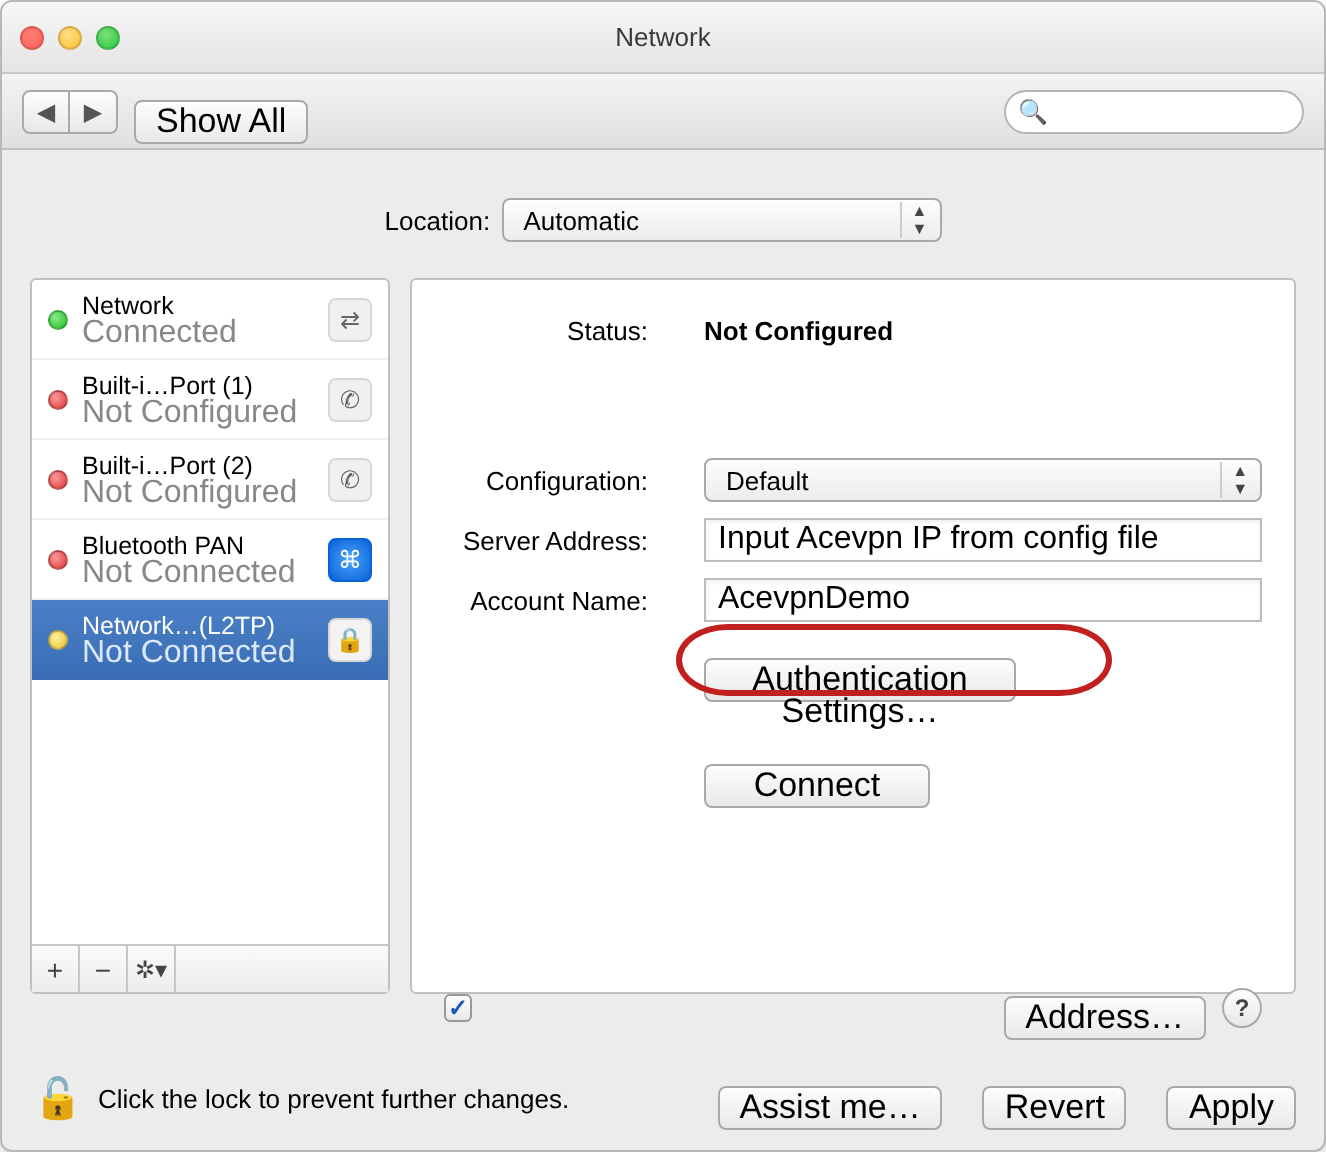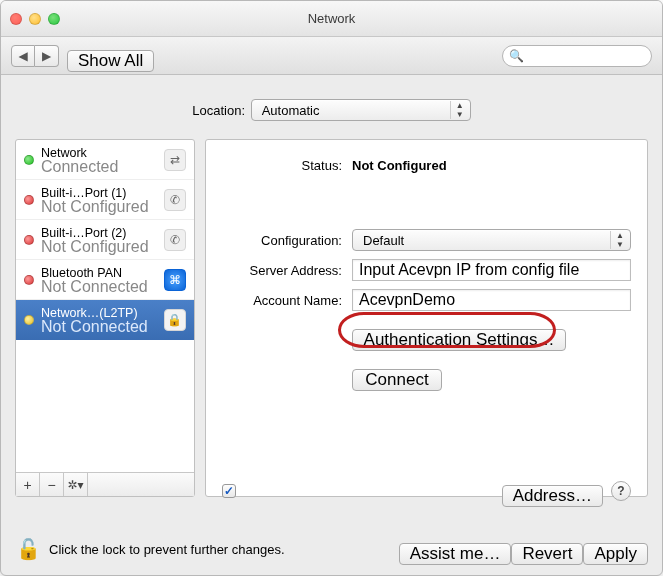--- a/index.html
+++ b/index.html
@@ -141,42 +141,42 @@
   .main {
     flex: 1;
     background: #fff;
     border: 1px solid #c0c0c0;
     border-radius: 3px;
     padding: 18px 16px 10px 16px;
     height: 358px;
     position: relative;
   }
   .frow { display: flex; align-items: center; margin-bottom: 8px; }
-  .flabel { width: 130px; text-align: right; padding-right: 10px; color: #000; font-size: 13px;}
+  .flabel { width: 130px; text-align: right; padding-right: 28px; color: #000; font-size: 13px;}
   .fval { flex: 1; }
   .statusval { font-weight: bold; }
   .txtin {
     width: 100%; height: 22px;
     border: 1px solid #bdbdbd; background: #fff;
     padding: 0 6px; font-size: 16px;
     box-shadow: inset 0 1px 2px rgba(0,0,0,0.07);
   }
   .highlight-ring {
     position: absolute;
     border: 3px solid #c21f1f;
     border-radius: 26px / 18px;
     pointer-events: none;
   }
   .menubar-row { display:flex; align-items:center; margin-top: 84px;}
   .chk { display:inline-flex; align-items:center; gap:6px; font-size:13px;}
   .chkbox { width:14px;height:14px;border:1px solid #999;border-radius:3px;background:linear-gradient(#fdfdfd,#e8e8e8);display:flex;align-items:center;justify-content:center;color:#1558c0;font-size:12px;font-weight:bold;}
   .helpbtn { width:20px;height:20px;border-radius:50%;border:1px solid #a9a9a9;background:linear-gradient(#fdfdfd,#e8e8e8);display:flex;align-items:center;justify-content:center;font-weight:bold;color:#444;font-size:12px; margin-left:8px;}
   .bottombar { position:absolute; left:14px; right:14px; bottom:10px; display:flex; align-items:center;}
   .lockicon { width:28px;height:28px;display:flex;align-items:center;justify-content:center;font-size:20px;color:#b8873a;margin-right:6px;}
-  .bottombtns { margin-left:auto; display:flex; gap:0;align-items:center;}
+  .bottombtns { margin-left:auto; display:flex; gap:20px;align-items:center;}
 </style>
 </head>
 <body>
 
 <div class="window">
   <div class="titlebar">
     <div class="traffic-lights">
       <div class="tl r"></div>
       <div class="tl y"></div>
       <div class="tl g"></div>
@@ -295,29 +295,29 @@
         <div class="frow">
           <div class="flabel">Account Name:</div>
           <div class="fval">
             <input class="txtin" value="AcevpnDemo" style="">
           </div>
         </div>
 
         <div class="frow" style="position:relative">
           <div class="flabel"></div>
           <div class="fval" style="position:relative">
-            <button class="btn" style="width:214px">Authentication Settings…</button>
+            <button class="btn" style="width:156px">Authentication Settings…</button>
             <div class="highlight-ring" style="left:-14px;top:-7px;width:218px;height:36px"></div>
           </div>
         </div>
 
         <div class="frow">
           <div class="flabel"></div>
           <div class="fval">
-            <button class="btn" style="width:90px">Connect</button>
+            <button class="btn" style="width:113px">Connect</button>
           </div>
         </div>
 
         <div class="menubar-row">
           <label class="chk">
             <span class="chkbox">✓</span>
           </label>
           <div style="margin-left:auto;display:flex;align-items:center">
             <button class="btn">Address…</button>
             <div class="helpbtn">?</div>

